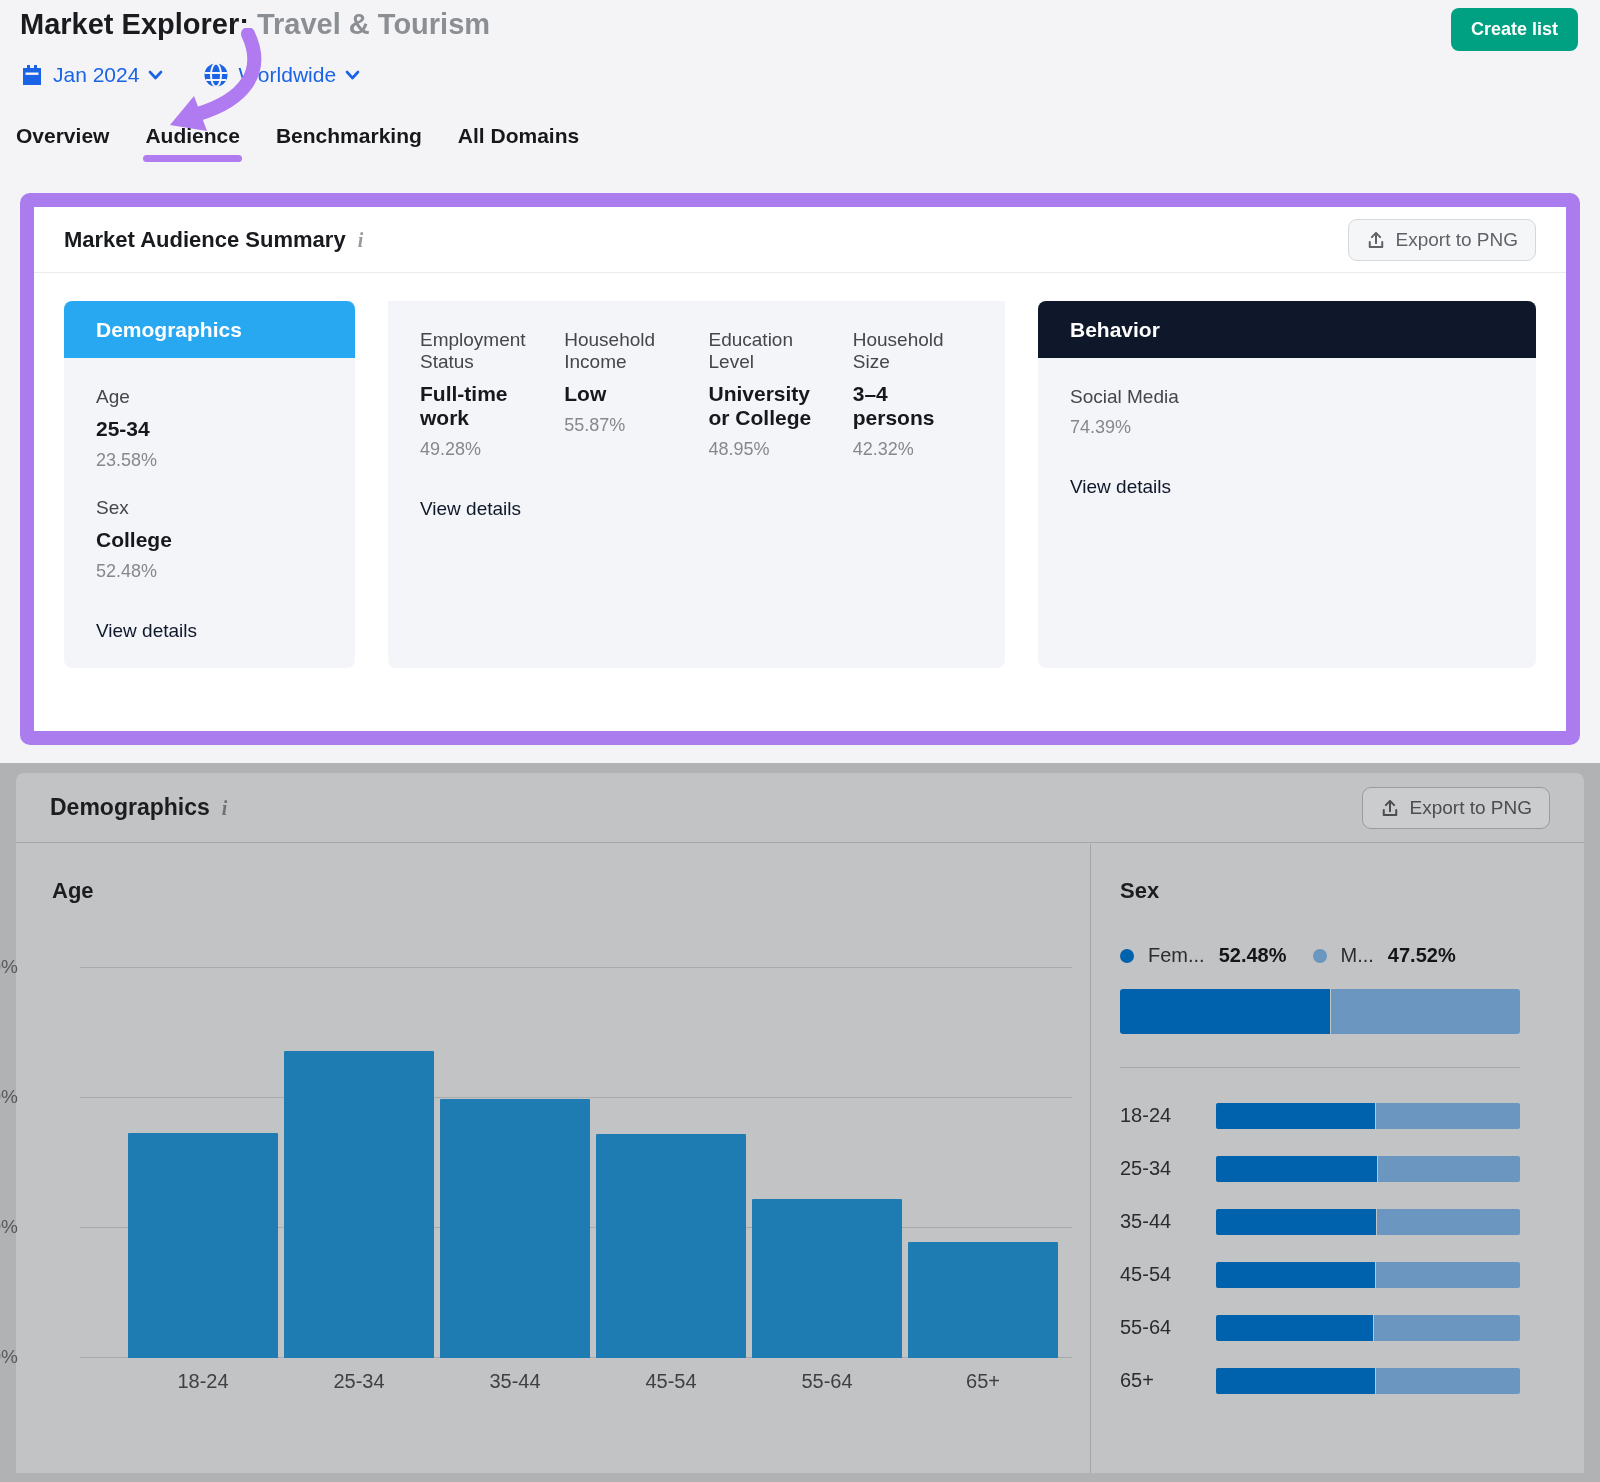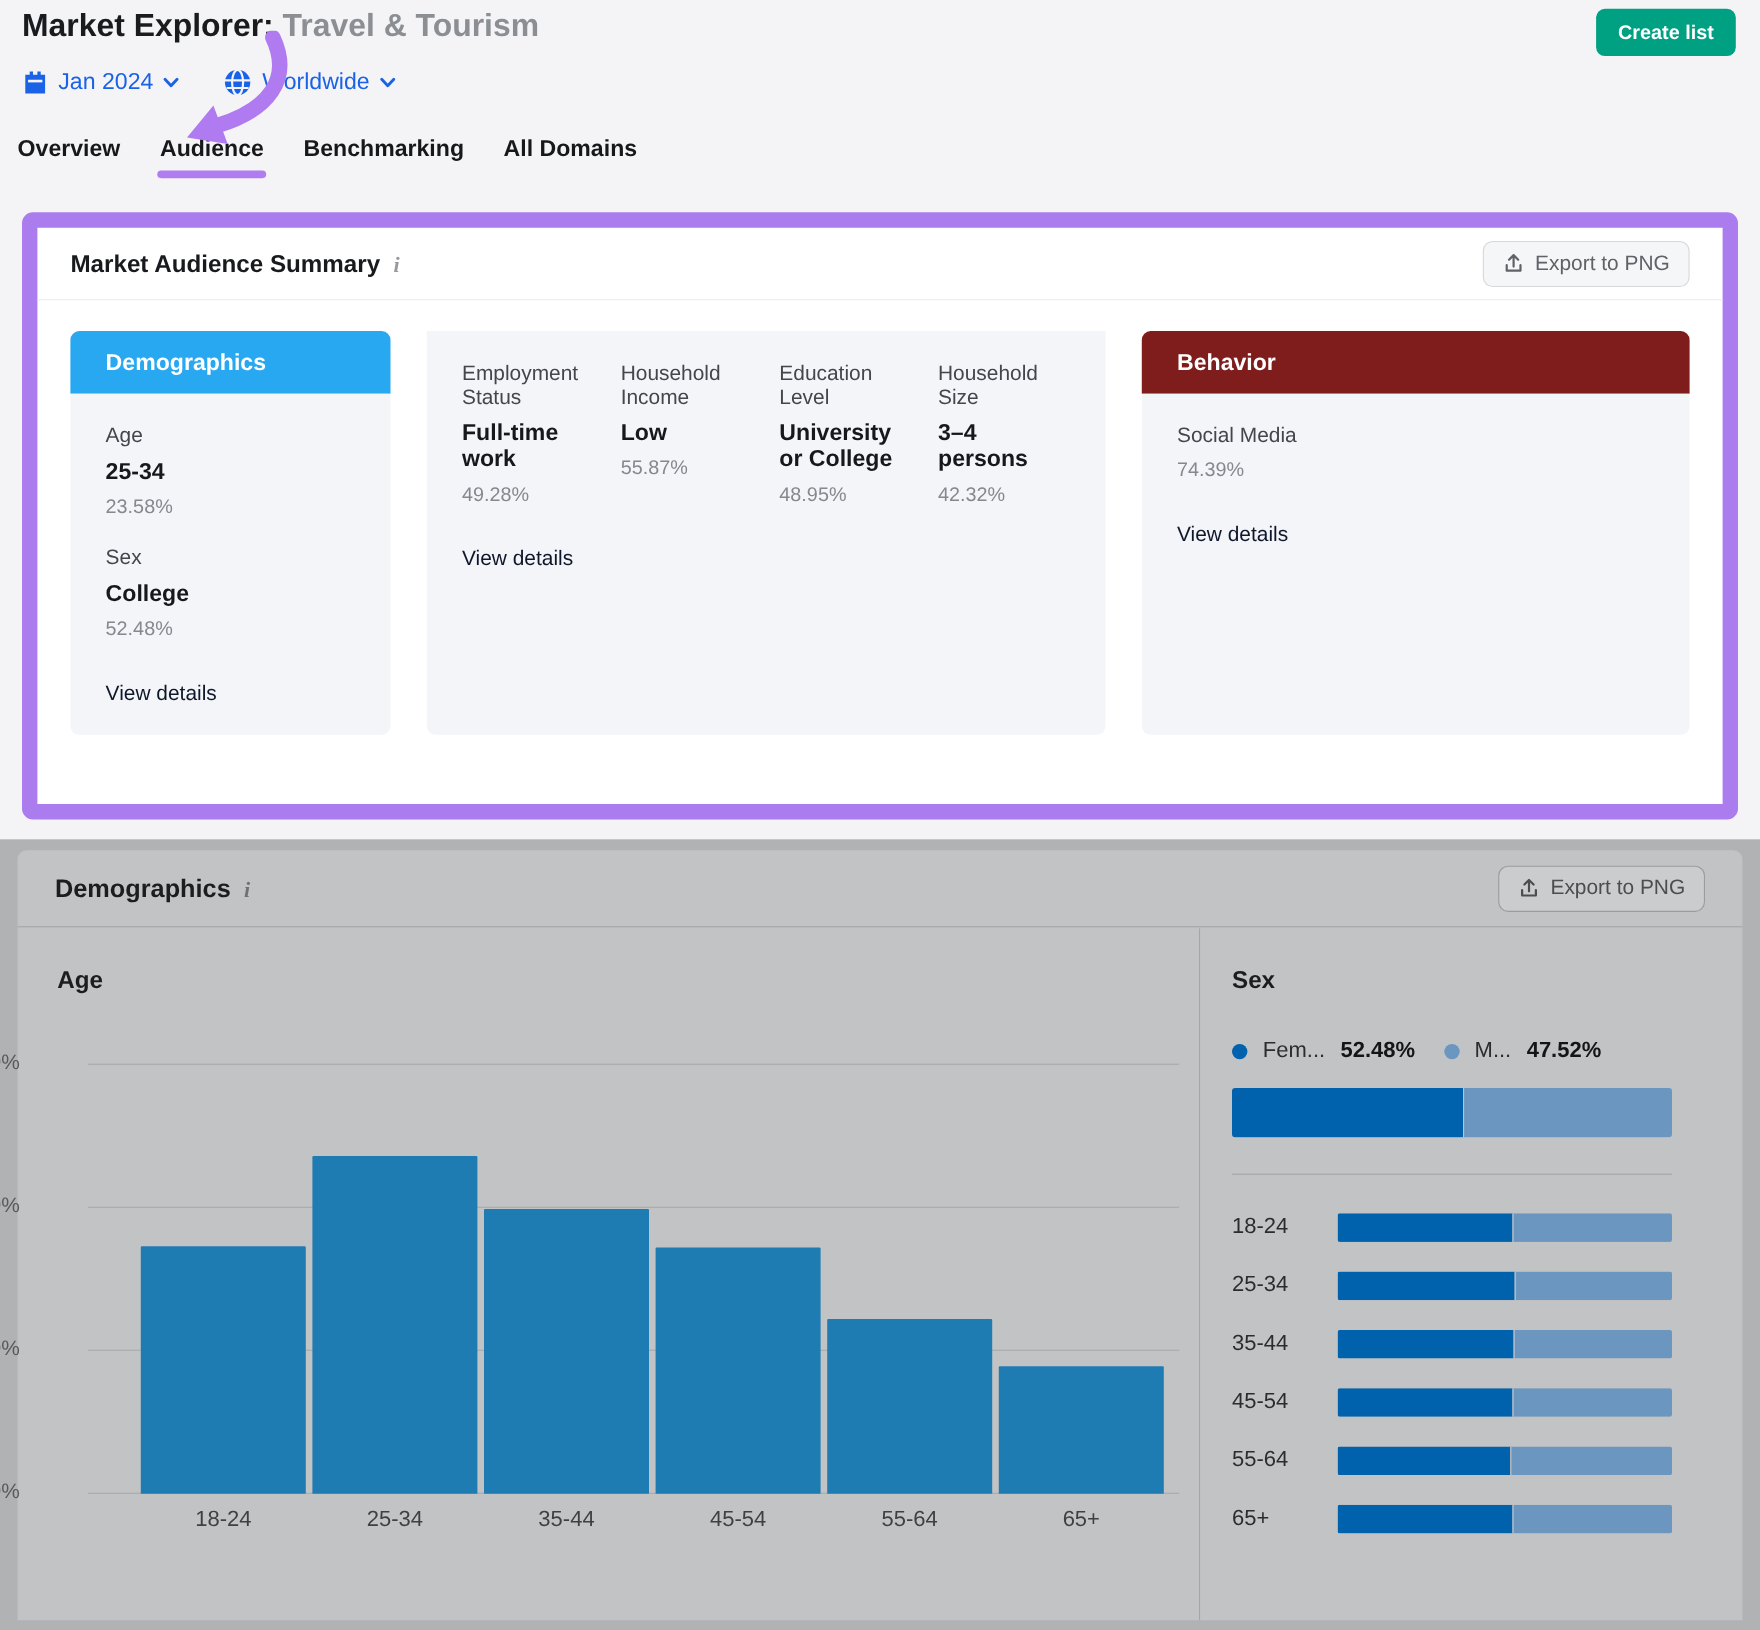--- a/index.html
+++ b/index.html
@@ -36,21 +36,21 @@
     position:absolute; left:20px; top:193px; width:1560px; height:552px;
     background:#fff; border:14px solid #aa7cee; border-radius:10px;
   }
   .panel-header { height:66px; display:flex; align-items:center; justify-content:space-between;
     padding:0 30px; border-bottom:1px solid #e9ebee; }
   .panel-title-wrap { display:flex; align-items:baseline; gap:12px; }
   .panel-title { font-size:22px; font-weight:700; color:#181a1d; }
   .info-i { font-family:"Liberation Serif", serif; font-style:italic; font-weight:700;
     font-size:20px; color:#97999c; cursor:pointer; }
   .export-btn {
-    display:flex; gap:10px;
+    display:flex; align-items:center; gap:10px;
     background:#f5f6f7; border:1px solid #d5d7da; border-radius:9px;
     font-family:"Liberation Sans",sans-serif;
     padding:9px 17px; font-size:19px; color:#5f6368; cursor:pointer;margin-left:32px;
   }
   .export-btn svg { display:block; }
   .cards-row { display:flex; gap:33px; padding:28px 30px; }
   .aud-card { display:flex; flex-direction:column; }
   .aud-card .card-header {
     height:57px; border-radius:8px 8px 0 0; color:#fff; font-size:21px; font-weight:700;
     display:flex; align-items:center; padding:0 32px;
@@ -222,21 +222,21 @@
             <div class="metric-label">Household Size</div>
             <div class="metric-value">3–4 persons</div>
             <div class="metric-pct">42.32%</div>
           </div>
         </div>
         <a class="view-details">View details</a>
       </div>
     </div>
 
     <div class="aud-card card-behavior">
-      <div class="card-header" style="background:#7f1d1d">Behavior</div>
+      <div class="card-header" style="background:#0f172a">Behavior</div>
       <div class="card-body">
         <div class="metric">
           <div class="metric-label">Social Media</div>
           <div class="metric-pct">74.39%</div>
         </div>
         <a class="view-details">View details</a>
       </div>
     </div>
 
   </div>

